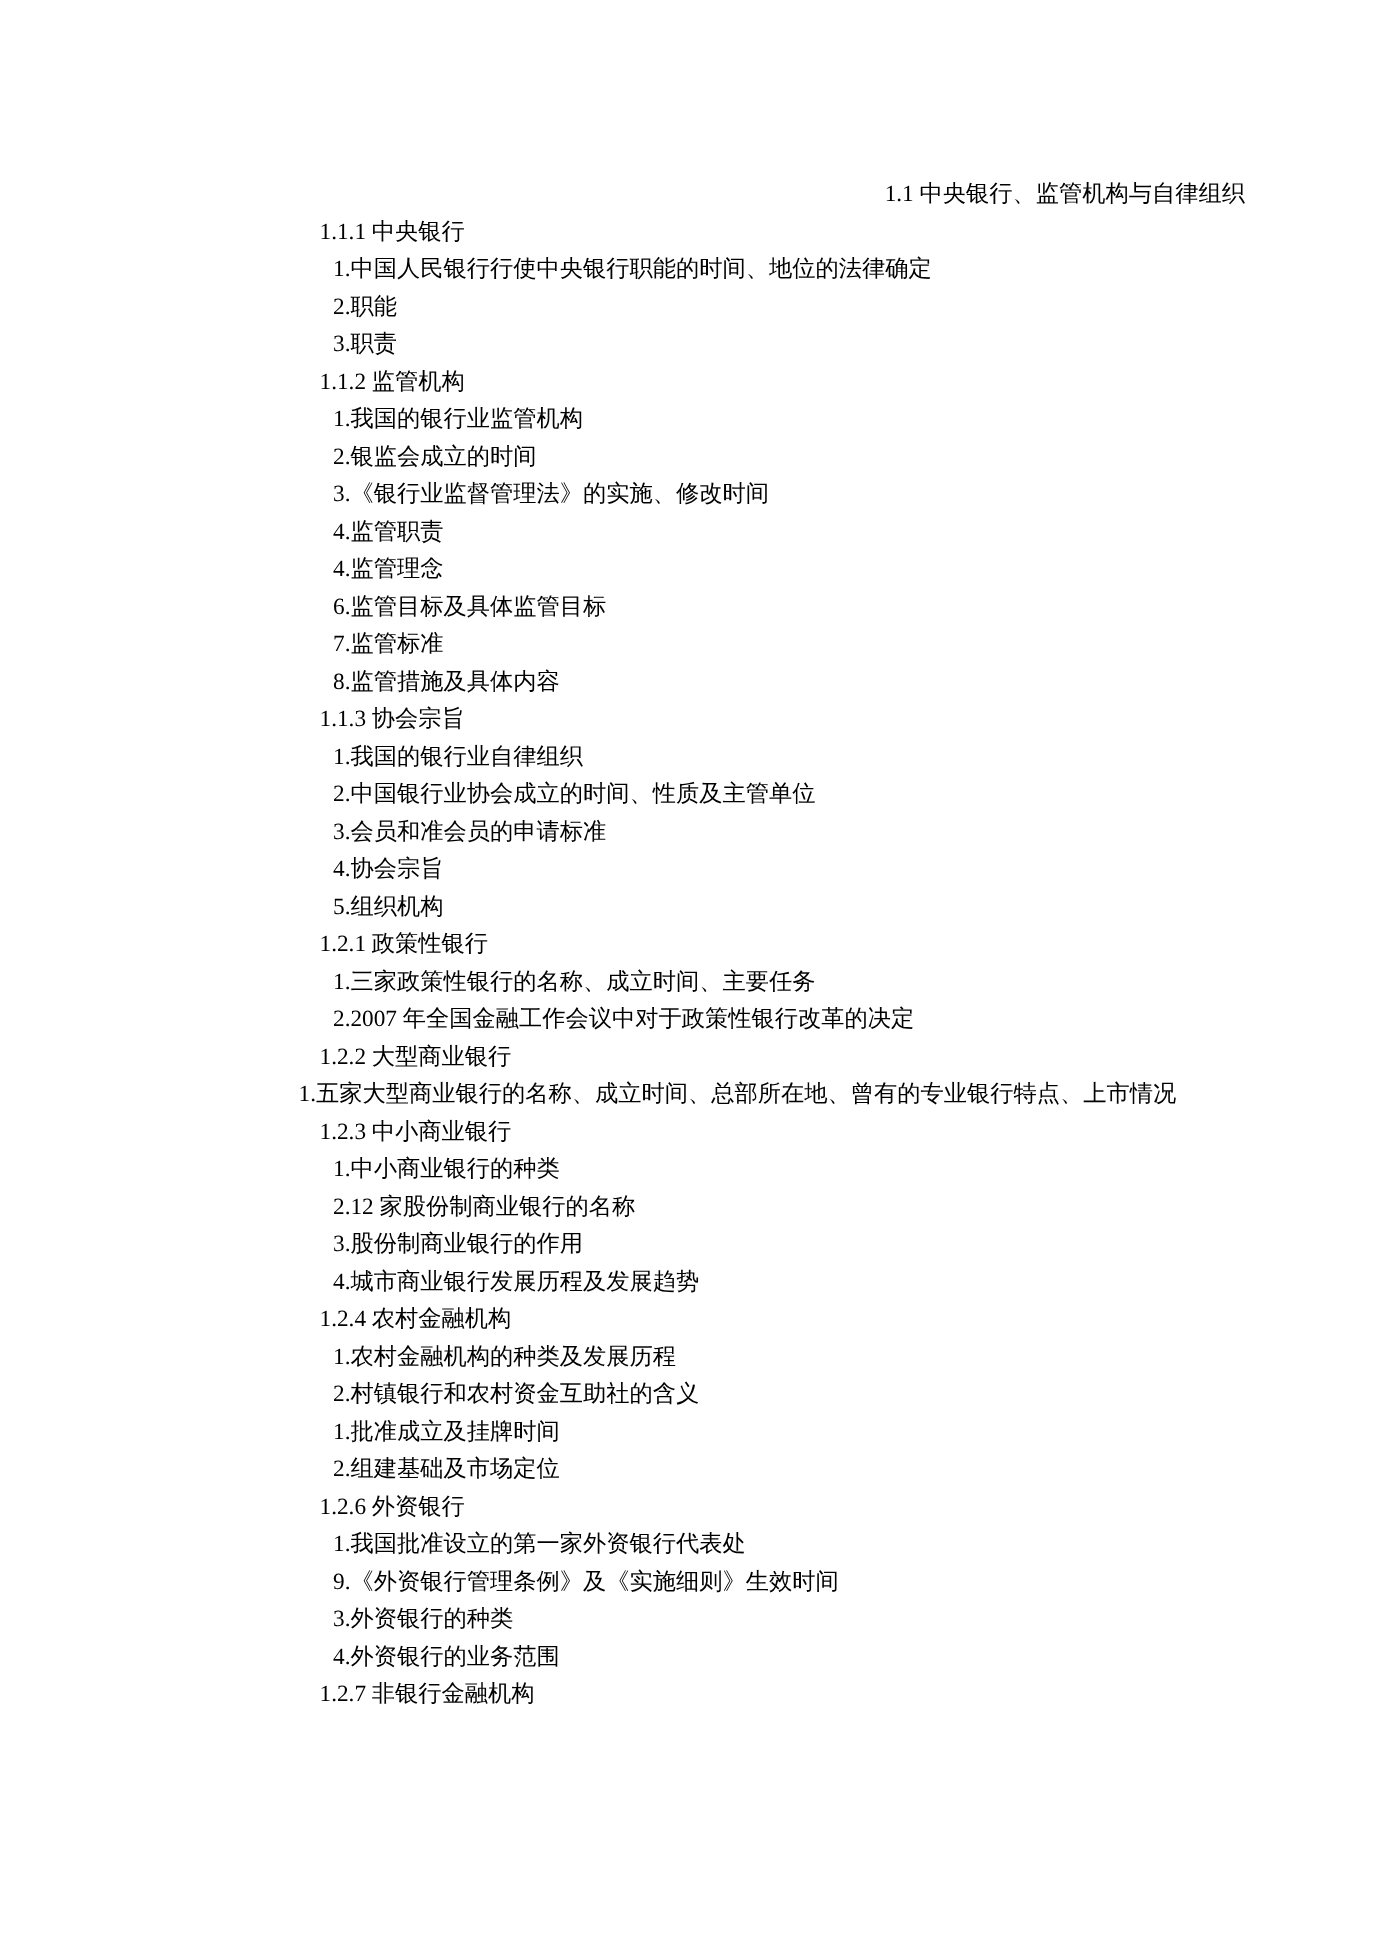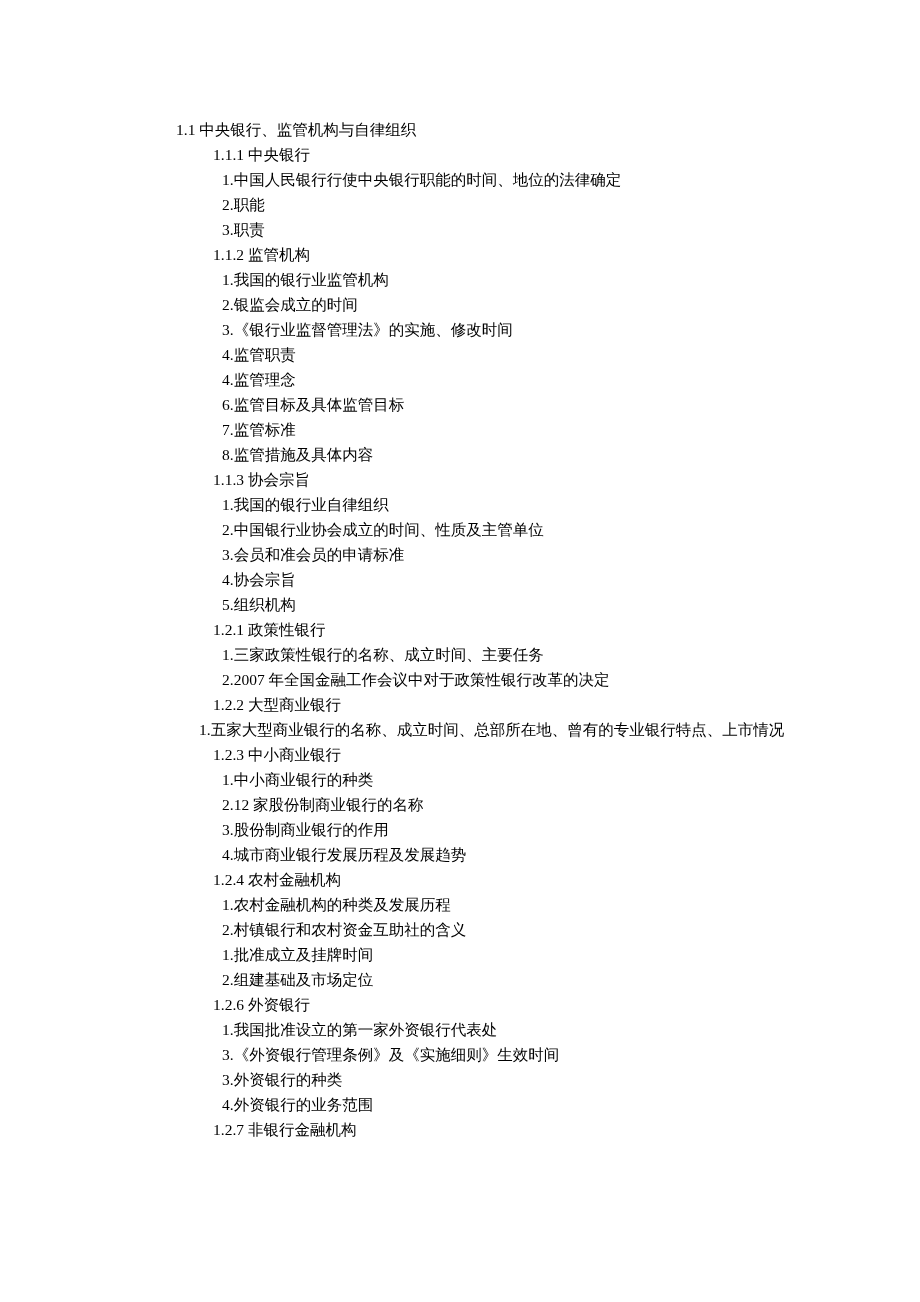--- a/index.html
+++ b/index.html
@@ -11,21 +11,21 @@
   .page {
     box-sizing: border-box;
     padding-top: 117px;
     padding-left: 176px;
     padding-right: 90px;
     font-family: "SimSun", "Songti SC", serif;
     font-size: 15.5px;
     line-height: 25px;
     color: #000000;
   }
-  .l0 { margin-left: 0; }
+  .l0 { margin-left: 0; text-align: right; }
   .l1 { margin-left: 37px; }
   .l2 { margin-left: 46px; }
   .hang {
     text-indent: -23px;
     padding-left: 23px;
     margin-left: 23px;
   }
 </style>
 </head>
 <body>
@@ -61,17 +61,17 @@
   <div class="l2">2.12 家股份制商业银行的名称</div>
   <div class="l2">3.股份制商业银行的作用</div>
   <div class="l2">4.城市商业银行发展历程及发展趋势</div>
   <div class="l1">1.2.4 农村金融机构</div>
   <div class="l2">1.农村金融机构的种类及发展历程</div>
   <div class="l2">2.村镇银行和农村资金互助社的含义</div>
   <div class="l2">1.批准成立及挂牌时间</div>
   <div class="l2">2.组建基础及市场定位</div>
   <div class="l1">1.2.6 外资银行</div>
   <div class="l2">1.我国批准设立的第一家外资银行代表处</div>
-  <div class="l2">3.《外资银行管理条例》及《实施细则》生效时间</div>
+  <div class="l2">9.《外资银行管理条例》及《实施细则》生效时间</div>
   <div class="l2">3.外资银行的种类</div>
   <div class="l2">4.外资银行的业务范围</div>
   <div class="l1">1.2.7 非银行金融机构</div>
 </div>
 
 </body></html>

